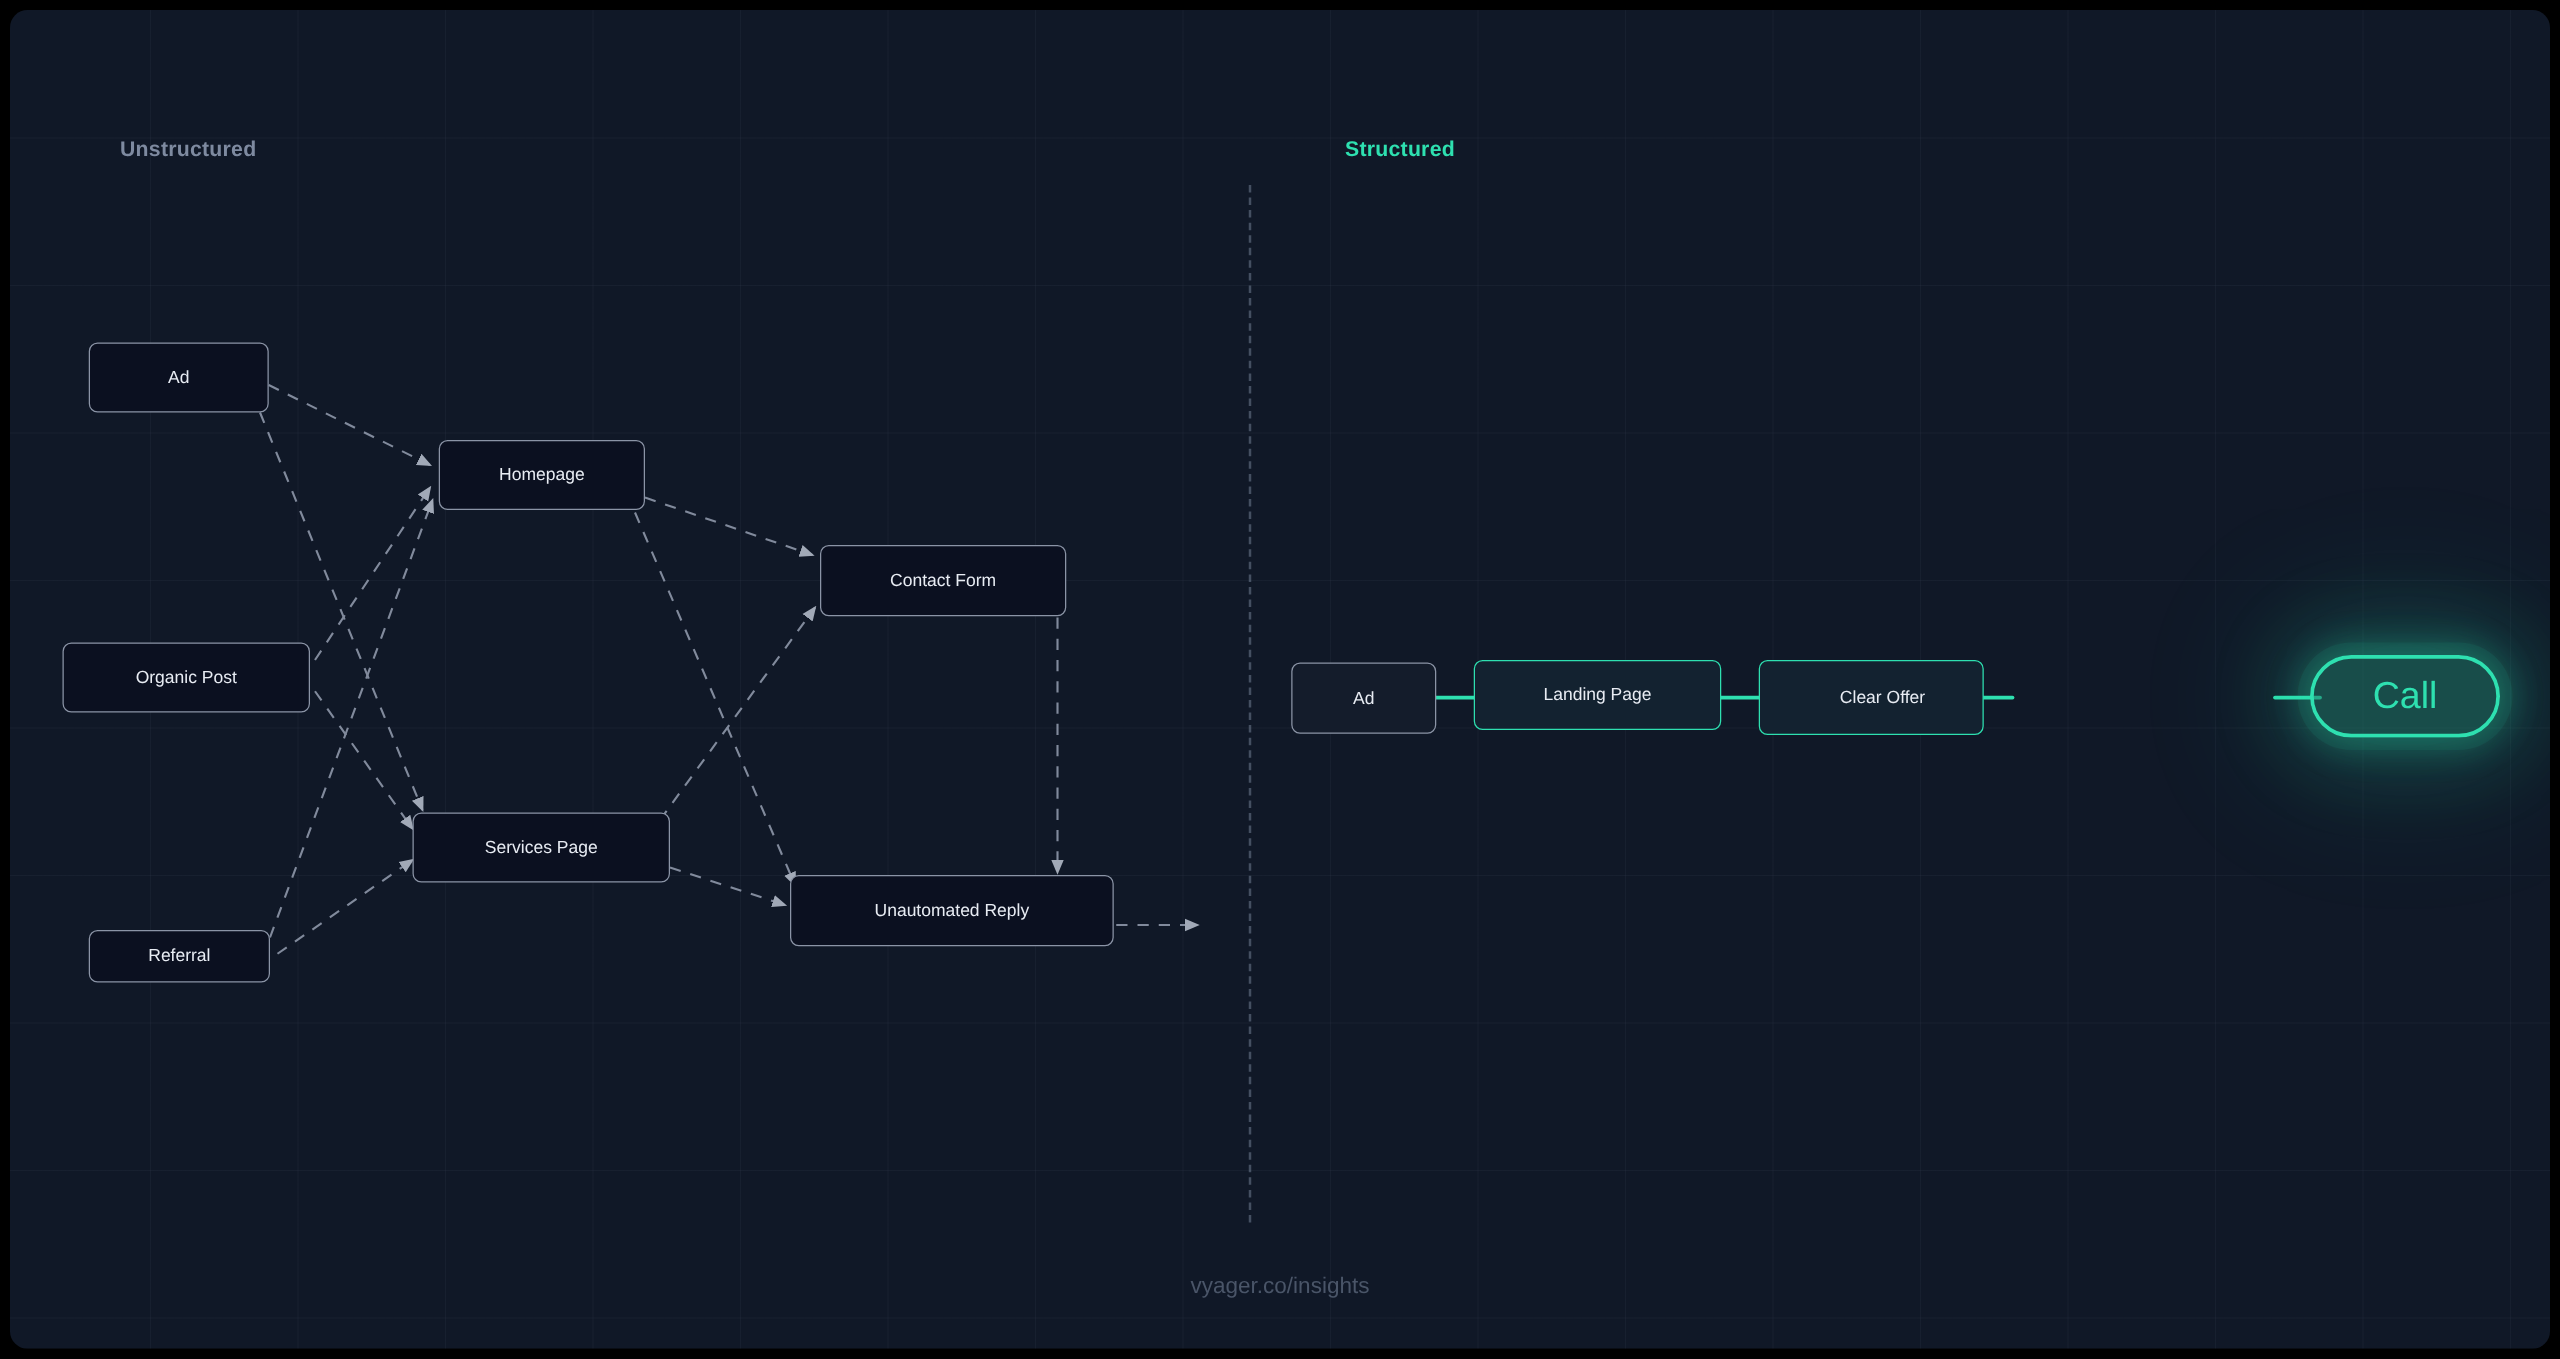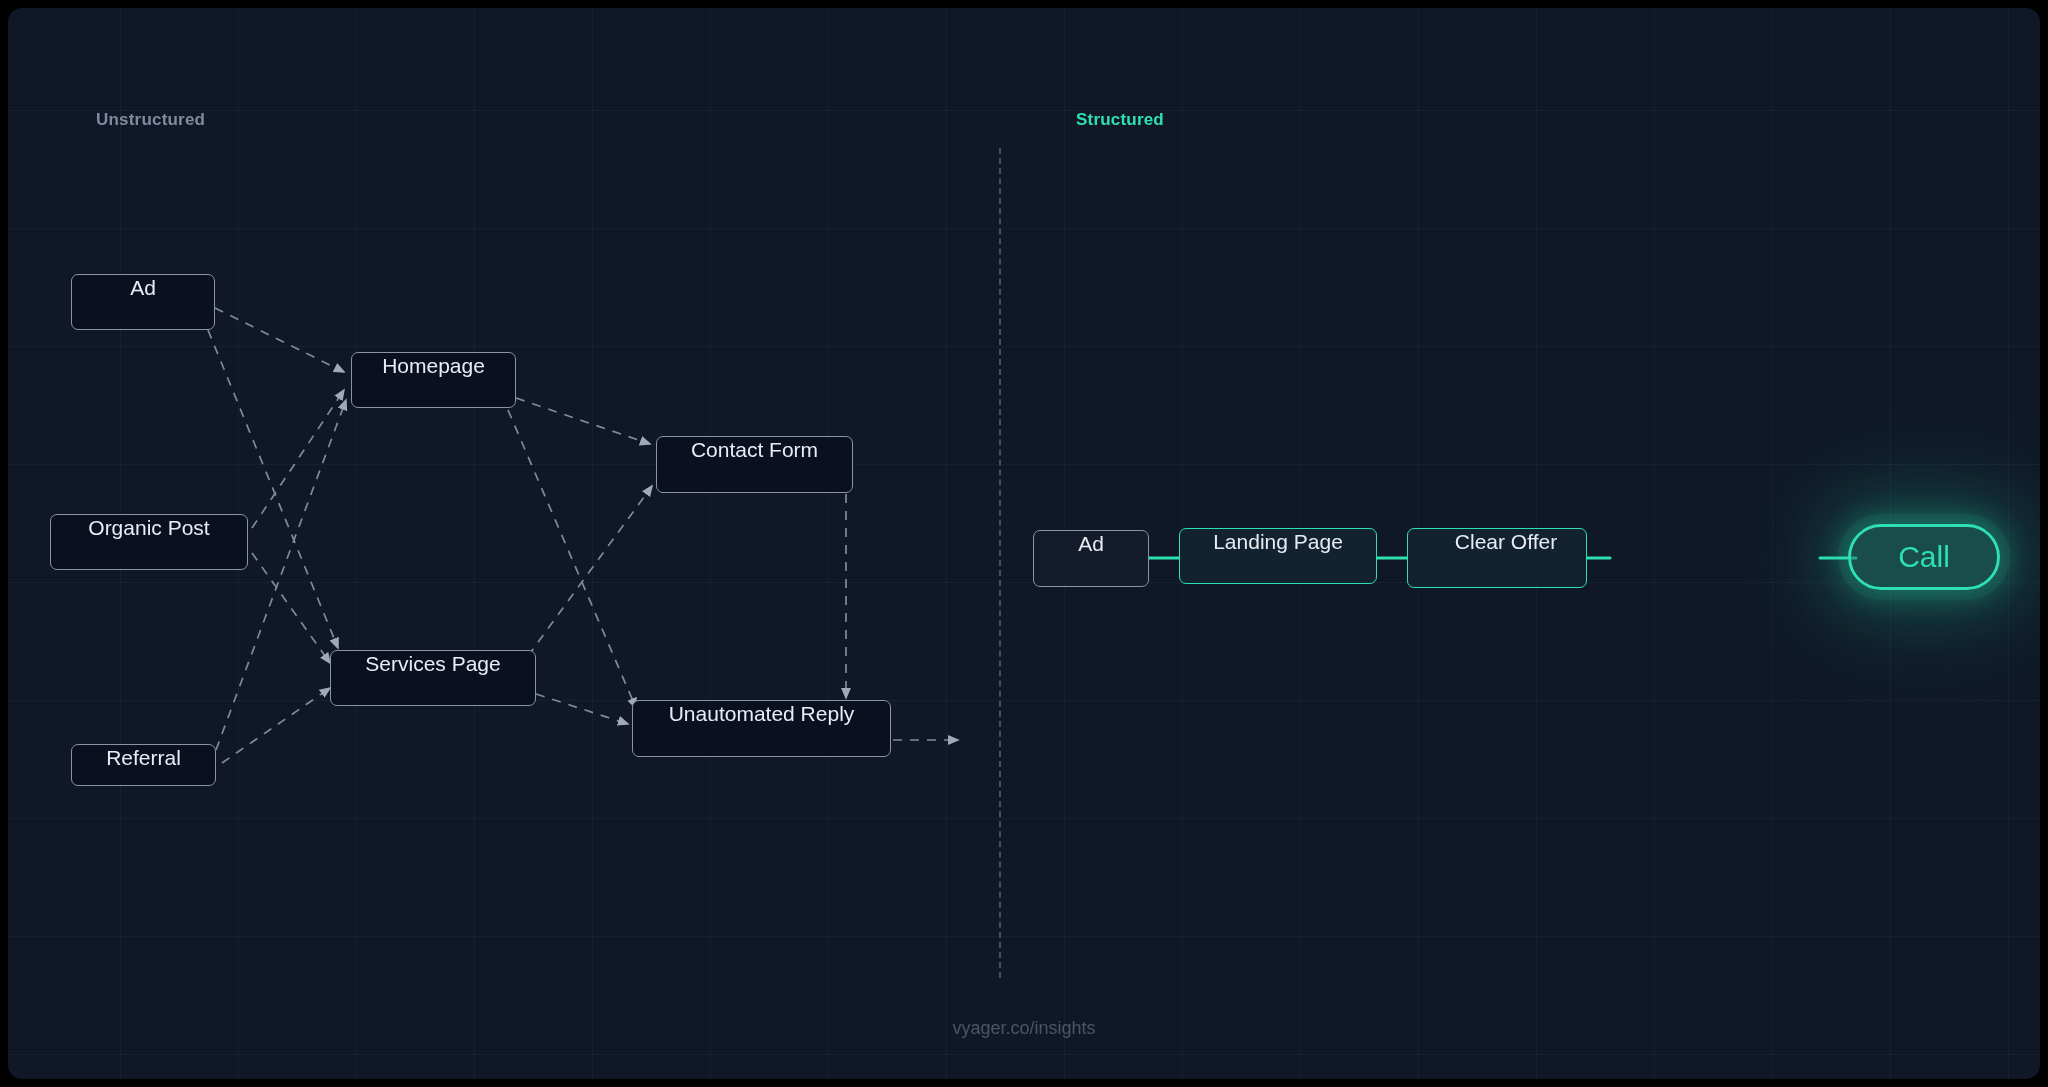--- a/index.html
+++ b/index.html
@@ -48,25 +48,25 @@
     width: 0;
     height: 830px;
     border-left: 2px dashed rgba(148,163,184,0.40);
   }
 
   
   .node {
     position: absolute;
     box-sizing: border-box;
     display: flex;
-    align-items: flex-start;
+    align-items: center;
     justify-content: center;
     text-align: center;
     border-radius: 7px;
-    font-size: 21px;
+    font-size: 14px;
     color: #e8ecf3;
     line-height: 1.28;
     padding: 0 10px;
     z-index: 3;
   }
   .node.unstruct {
     background: #0b1020;
     border: 1.6px solid #8b94a6;
   }
   .node.struct {

